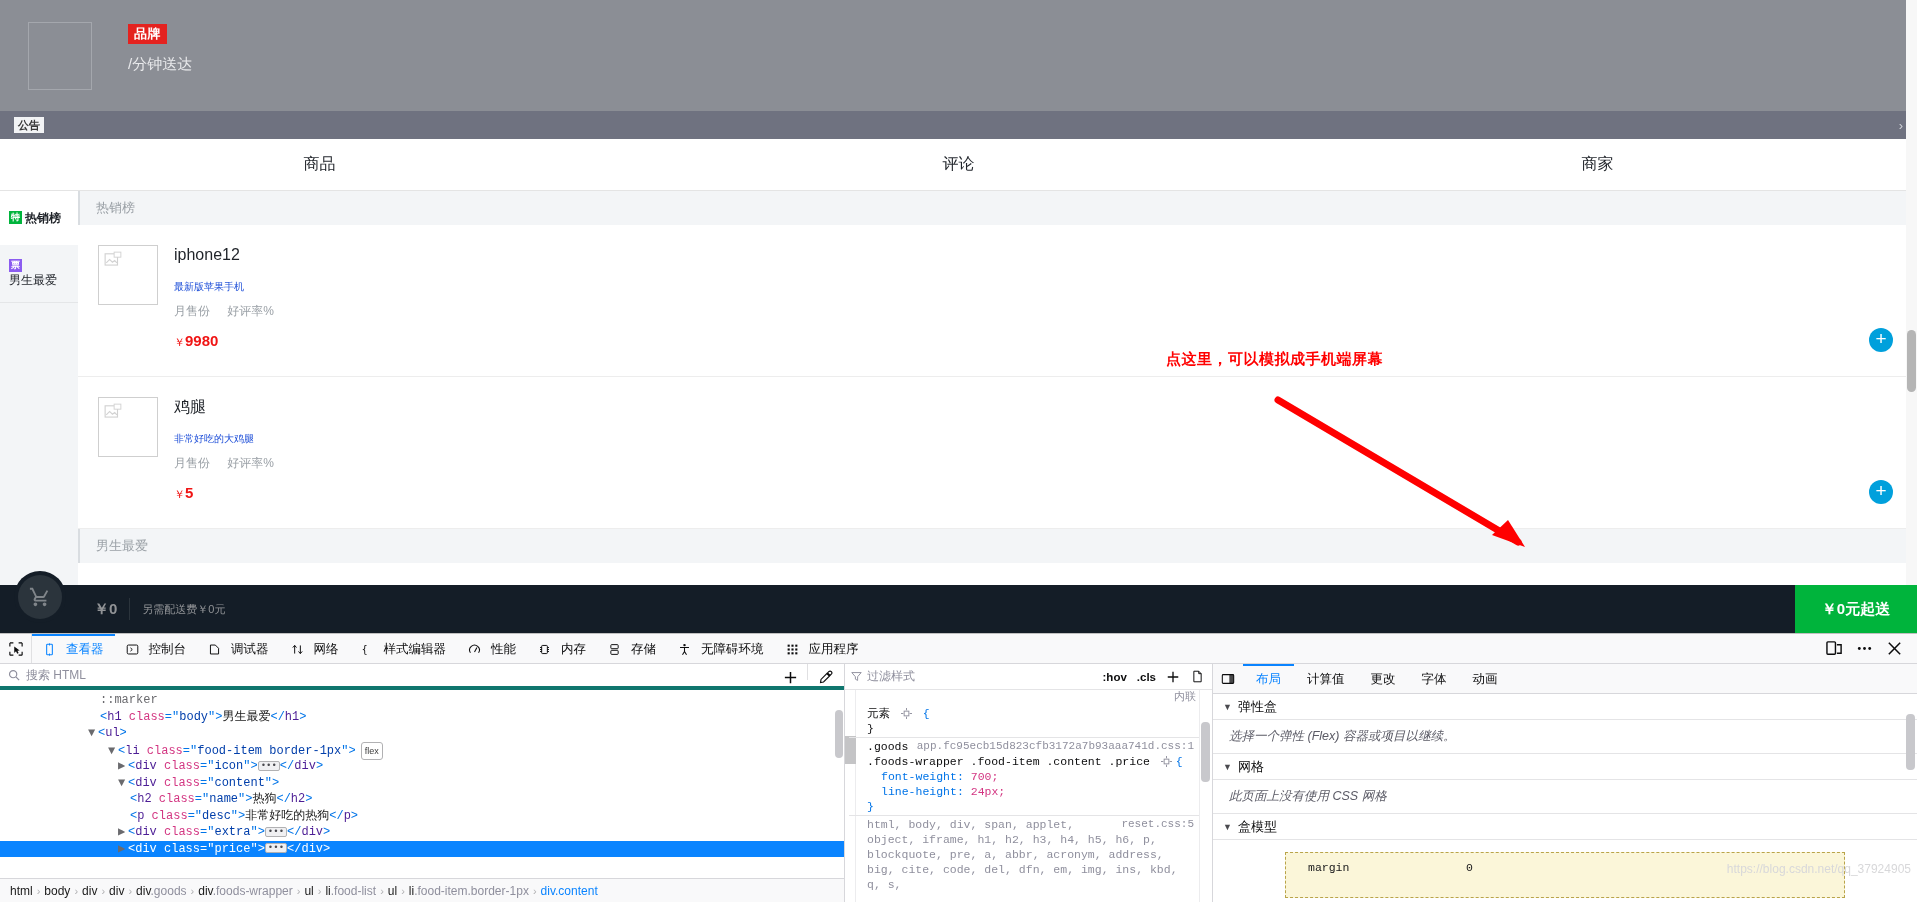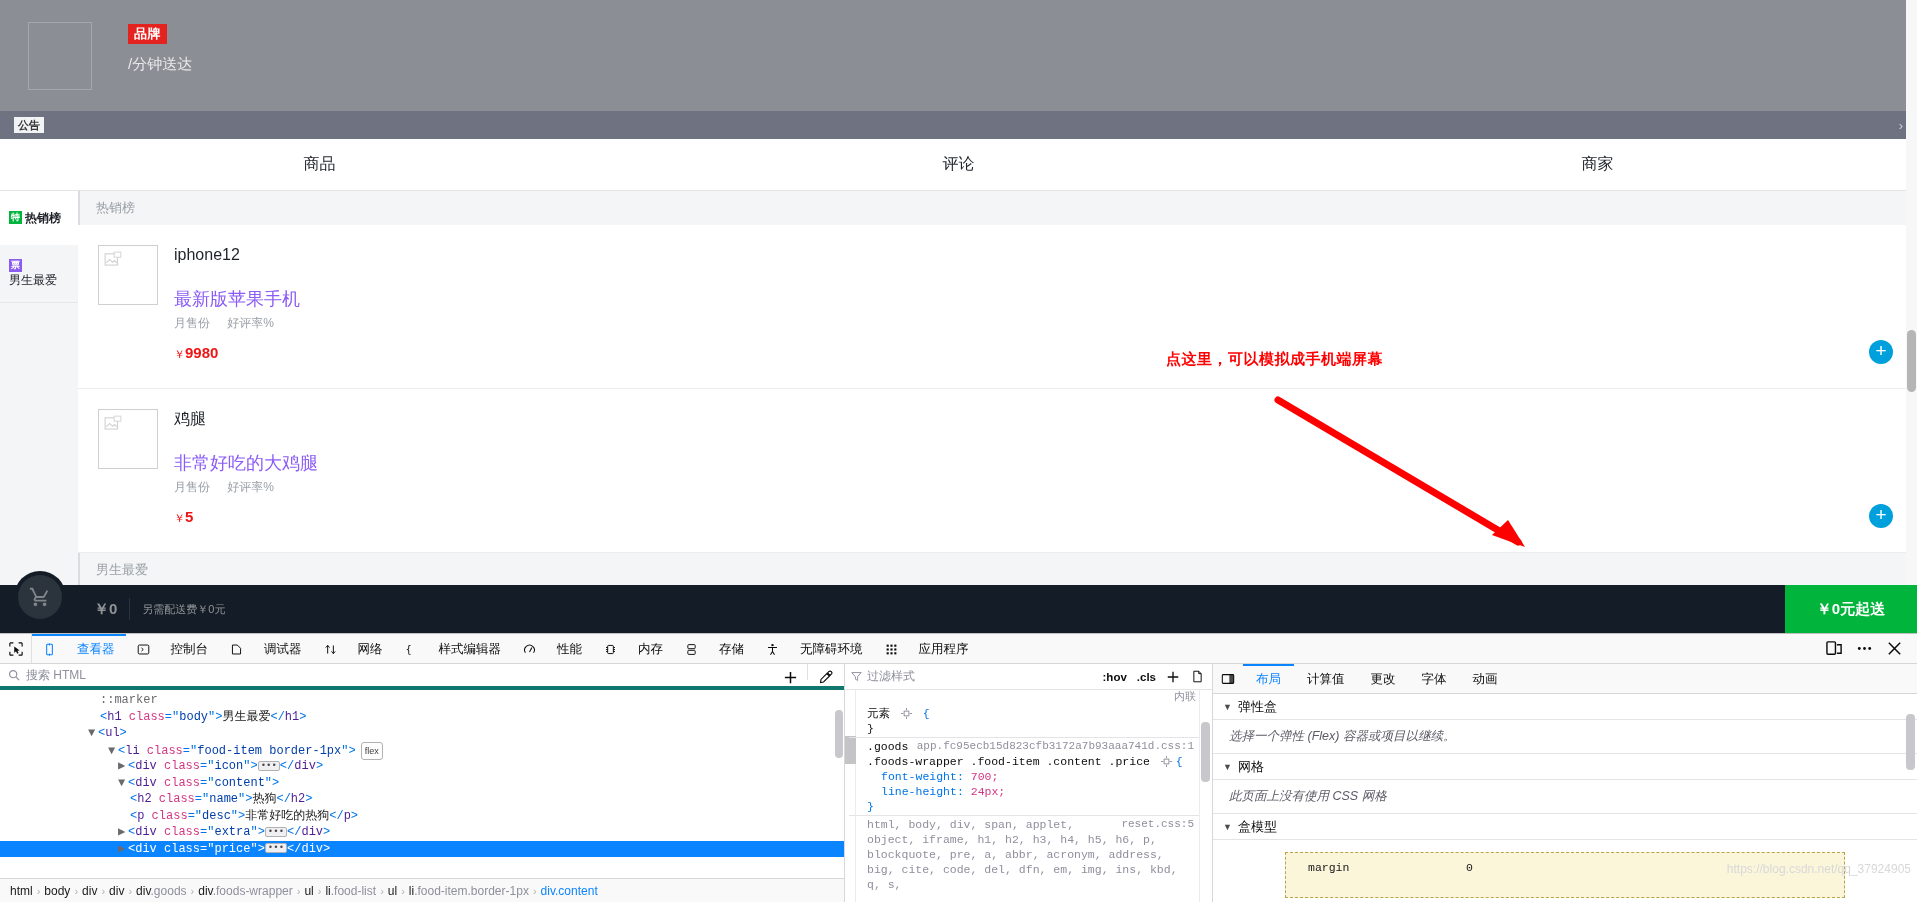--- a/index.html
+++ b/index.html
@@ -65,21 +65,21 @@
     display: flex; padding: 20px 20px 22px 20px; border-bottom: 1px solid #ededed;
     position: relative; align-items: flex-start;
   }
   .food-icon {
     width: 60px; height: 60px; flex: 0 0 60px; margin-right: 16px; border: 1px solid #cfcfcf;
     display: flex; align-items: flex-start; justify-content: flex-start; padding: 5px;
   }
   .broken-img { width: 18px; height: 18px; opacity: .45; }
   .food-content { flex: 1; padding-top: 1px; }
   .food-name { font-size: 16px; color: #1f2329; font-weight: 400; line-height: 18px; }
-  .food-desc { margin-top: 28px; font-size: 18px; color: #8b5cf6; line-height: 14px; }
+  .food-desc { margin-top: 16px; font-size: 10px; color: #1d4ed8; line-height: 14px; }
   .food-extra { margin-top: 9px; font-size: 12px; color: #9aa0a6; }
   .food-extra span { margin-right: 14px; }
   .food-price { margin-top: 9px; font-size: 15px; color: #f01414; font-weight: 700; line-height: 24px; }
   .food-price .cur { font-size: 11px; font-weight: 400; }
   .cartcontrol {
     position: absolute; right: 24px; bottom: 24px; width: 24px; height: 24px;
   }
   .plus-circle {
     width: 24px; height: 24px; border-radius: 50%; background: #00a0dc; color: #fff;
     font-size: 19px; line-height: 22px; text-align: center; font-weight: 400;
@@ -103,21 +103,21 @@
   .cart-logo {
     width: 44px; height: 44px; border-radius: 50%; background: #2b343c;
     display: flex; align-items: center; justify-content: center;
   }
   .cart-price {
     margin-left: 94px; font-size: 15px; font-weight: 700; color: #919396;
     padding-right: 12px; border-right: 1px solid #2b343c; line-height: 22px;
   }
   .cart-desc { margin-left: 12px; font-size: 11px; color: #919396; }
   .cart-pay {
-    position: absolute; right: 0; top: 0; width: 132px; height: 48px; background: #00b43c;
+    position: absolute; right: 0; top: 0; width: 122px; height: 48px; background: #00b43c;
     color: #fff; font-size: 15px; font-weight: 700; display: flex;
     align-items: center; justify-content: center;
   }
 
   
   .page-scrollbar {
     position: absolute; right: 0; top: 0; width: 11px; height: 633px; background: #f7f7f7;
   }
   .page-scroll-thumb {
     position: absolute; right: 1px; top: 330px; width: 9px; height: 62px;
@@ -133,21 +133,21 @@
   .dt-toolbar {
     height: 30px; display: flex; align-items: stretch; background: #f9f9fa;
     border-bottom: 1px solid #d7d7db; flex: 0 0 30px;
   }
   .dt-picker {
     width: 32px; display: flex; align-items: center; justify-content: center;
     border-right: 1px solid #e0e0e2;
   }
   .dt-tabs { display: flex; align-items: stretch; flex: 1; overflow: hidden; }
   .dt-tab {
-    display: flex; align-items: center; gap: 21px; padding: 0 11px;
+    display: flex; align-items: center; gap: 10px; padding: 0 11px;
     color: #0c0c0d; white-space: nowrap; font-size: 12.5px; border-top: 2px solid transparent;
   }
   .dt-tab.active { color: #0a84ff; border-top-color: #0a84ff; }
   .dt-tab .ico { display: inline-flex; }
   .dt-right { display: flex; align-items: center; gap: 4px; padding: 0 10px; }
   .dt-iconbtn { width: 26px; height: 26px; display: flex; align-items: center; justify-content: center; }
 
   .dt-body { flex: 1; display: flex; min-height: 0; }
 
   

